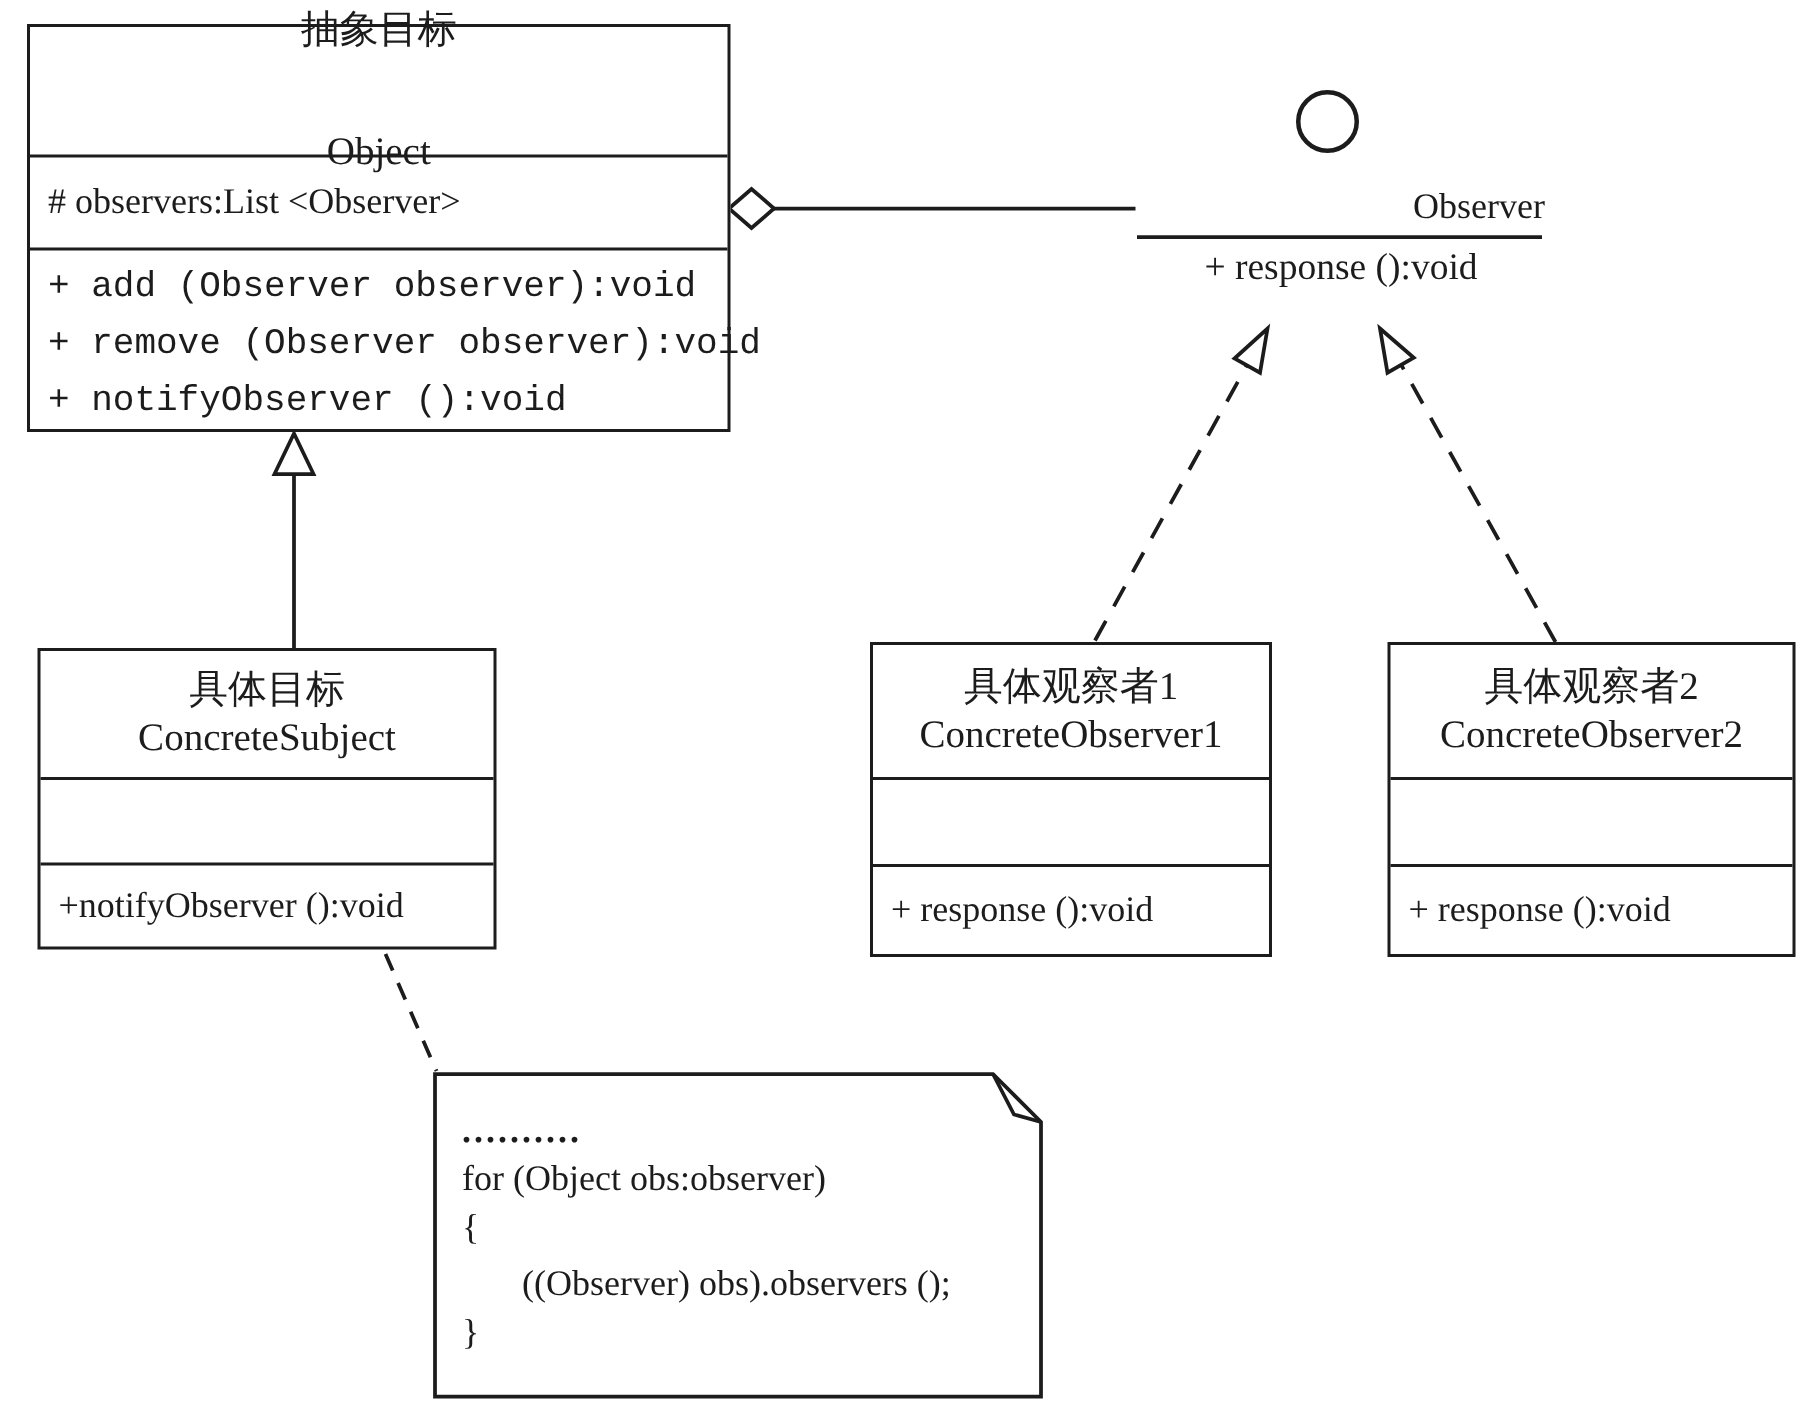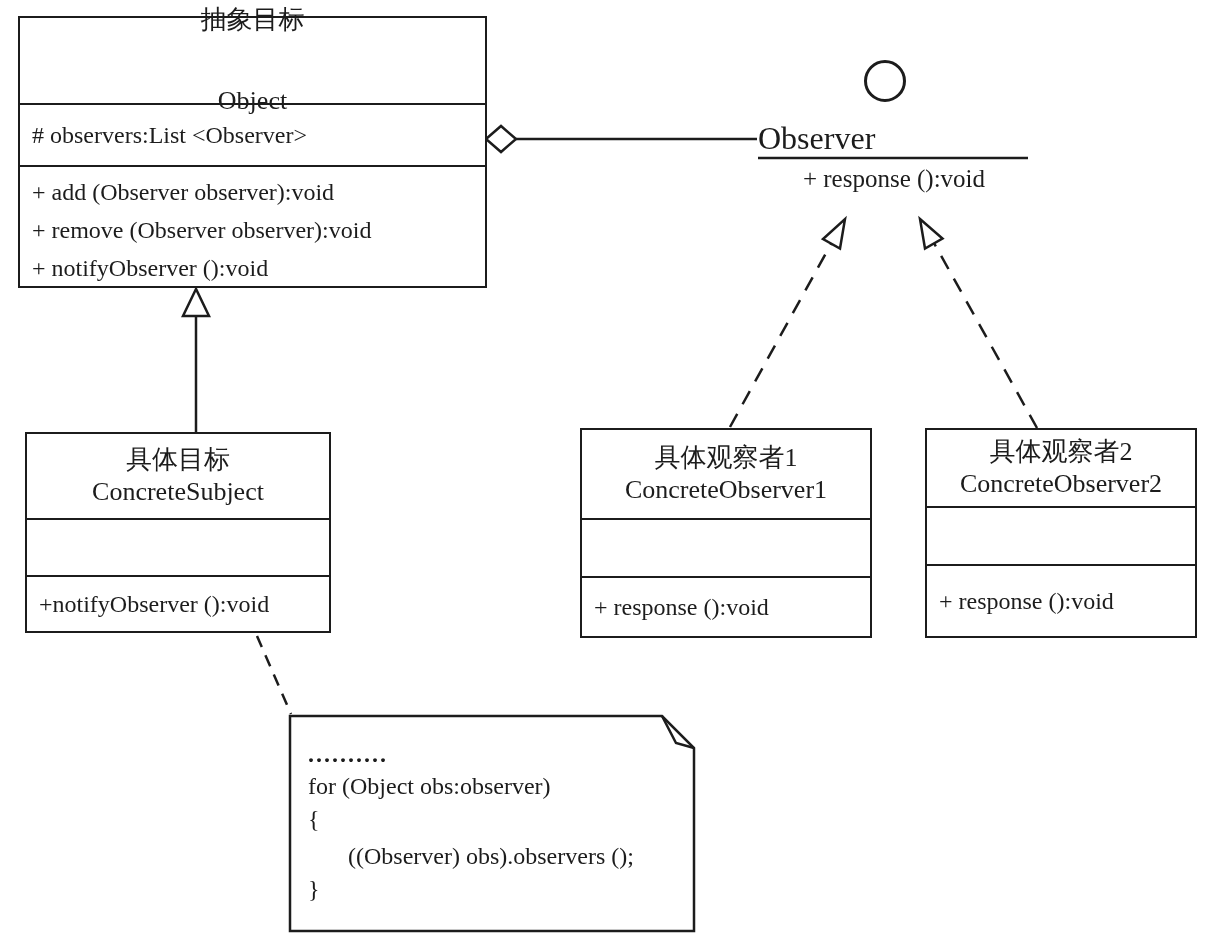--- a/index.html
+++ b/index.html
@@ -38,37 +38,37 @@
     flex: none;
   }
   .attr-line, .method-line {
     font-size: 24px;
     padding-left: 12px;
     white-space: nowrap;
   }
   .v-center { display: flex; align-items: center; }
 
   
-  .subject-methods { padding-top: 6px; }
+  .subject-methods { padding-top: 6px; font-family: Liberation Mono, monospace; }
   .subject-methods .method-line { line-height: 38px; }
 
   
   .iface-circle {
     position: absolute;
     left: 864px; top: 60px;
     width: 42px; height: 42px;
     border: 3px solid #1c1c1c;
     border-radius: 50%;
     background: #ffffff;
     box-sizing: border-box;
   }
   .iface-name {
     position: absolute;
     left: 758px; top: 120px; width: 272px; height: 36px;
-    text-align: left; font-size: 32px; line-height: 36px;
+    text-align: right; font-size: 24px; line-height: 36px;
   }
   .iface-method {
     position: absolute;
     left: 758px; top: 162px; width: 272px; height: 34px;
     text-align: center; font-size: 25px; line-height: 34px;
   }
 
   
   .note-line {
     position: absolute;
@@ -134,33 +134,33 @@
     <div class="sec-title" style="height:84px;">
       <div class="zh-name">具体目标</div>
       <div class="en-name">ConcreteSubject</div>
     </div>
     <div class="sec-attrs" style="height:57px;"></div>
     <div class="sec-methods v-center" style="flex:1;">
       <div class="method-line">+notifyObserver ():void</div>
     </div>
   </div>
 
-  <div class="uml-class" style="left:580px; top:428px; width:292px; height:210px;">
+  <div class="uml-class" style="left:580px; top:428px; width:268px; height:210px;">
     <div class="sec-title" style="height:88px;">
       <div class="zh-name">具体观察者1</div>
       <div class="en-name">ConcreteObserver1</div>
     </div>
     <div class="sec-attrs" style="height:58px;"></div>
     <div class="sec-methods v-center" style="flex:1;">
       <div class="method-line">+ response ():void</div>
     </div>
   </div>
 
   <div class="uml-class" style="left:925px; top:428px; width:272px; height:210px;">
-    <div class="sec-title" style="height:76px;border-radius:13px;">
+    <div class="sec-title" style="height:88px;border-radius:13px;">
       <div class="zh-name">具体观察者2</div>
       <div class="en-name">ConcreteObserver2</div>
     </div>
     <div class="sec-attrs" style="height:58px;"></div>
     <div class="sec-methods v-center" style="flex:1;">
       <div class="method-line">+ response ():void</div>
     </div>
   </div>
 
   <div class="note-line note-dots">..........</div>

